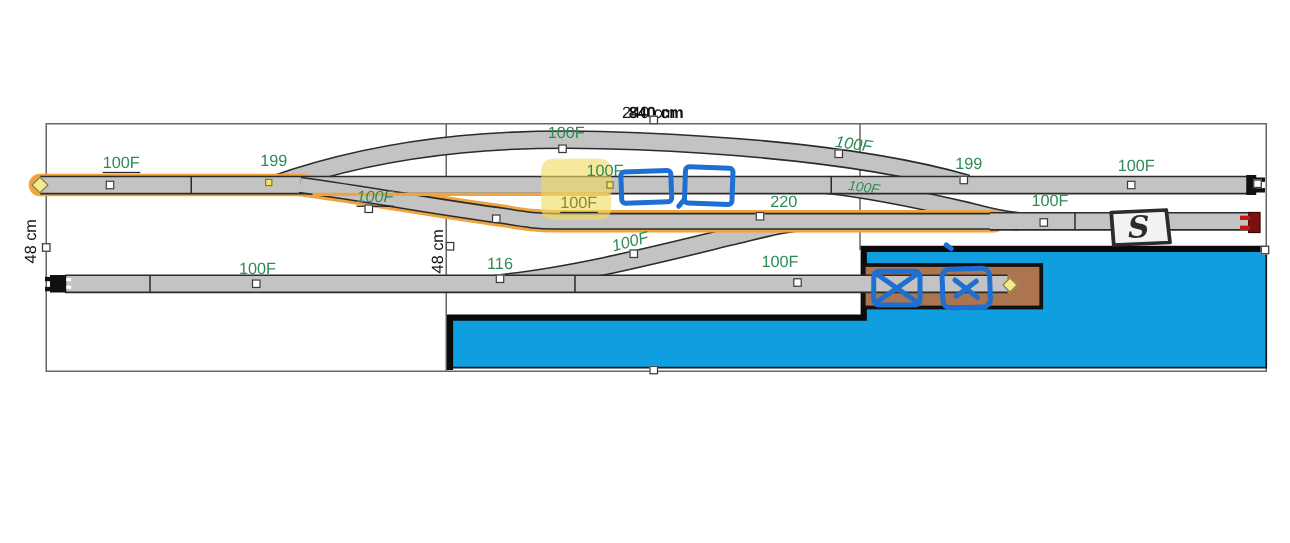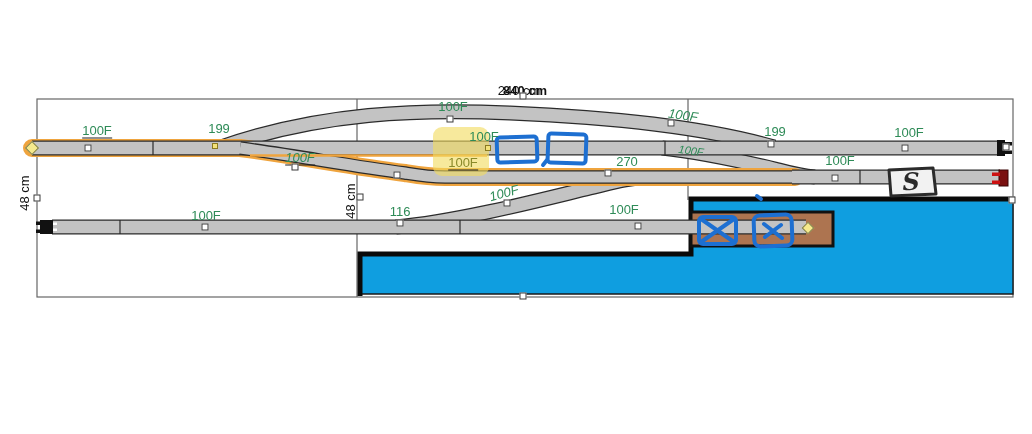--- a/index.html
+++ b/index.html
@@ -128,21 +128,21 @@
       <div class="lbl ul" style="left: 97px; top: 131px;">100F</div>
       <div class="lbl" style="left: 219px; top: 128px;">199</div>
       <div class="lbl it ul" style="left: 300px; top: 158px;">100F</div>
       <div class="lbl" style="left: 453px; top: 106px;">100F</div>
       <div class="lbl" style="left: 484px; top: 136px;">100F</div>
       <div class="lbl ul" style="left: 463px; top: 163px; color: rgb(138, 138, 42);">100F</div>
       <div class="lbl it" style="left: 683px; top: 115px; transform: translate(-50%, -50%) rotate(8deg);">100F</div>
       <div class="lbl" style="left: 775px; top: 131px;">199</div>
       <div class="lbl" style="left: 909px; top: 132px;">100F</div>
       <div class="lbl it sm" style="left: 691px; top: 151px; transform: translate(-50%, -50%) rotate(8deg);">100F</div>
-      <div class="lbl" style="left: 627px; top: 161px;">270</div>
+      <div class="lbl" style="left: 627px; top: 161px;">220</div>
       <div class="lbl" style="left: 840px; top: 160px;">100F</div>
       <div class="lbl" style="left: 206px; top: 215px;">100F</div>
       <div class="lbl" style="left: 400px; top: 211px;">116</div>
       <div class="lbl it" style="left: 504px; top: 193px; transform: translate(-50%, -50%) rotate(-15deg);">100F</div>
       <div class="lbl" style="left: 624px; top: 209px;">100F</div>
       <div class="dim" style="left: 519px; top: 90px;">240 cm</div>
       <div class="dim" style="left: 525px; top: 90px; font-weight: bold;">840 cm</div>
       <div class="dim" style="left: 24px; top: 193px; transform: translate(-50%, -50%) rotate(-90deg);">48 cm</div>
       <div class="dim" style="left: 350px; top: 201px; transform: translate(-50%, -50%) rotate(-90deg);">48 cm</div>
       <div class="handle" style="left: 88px; top: 148px;"></div>

